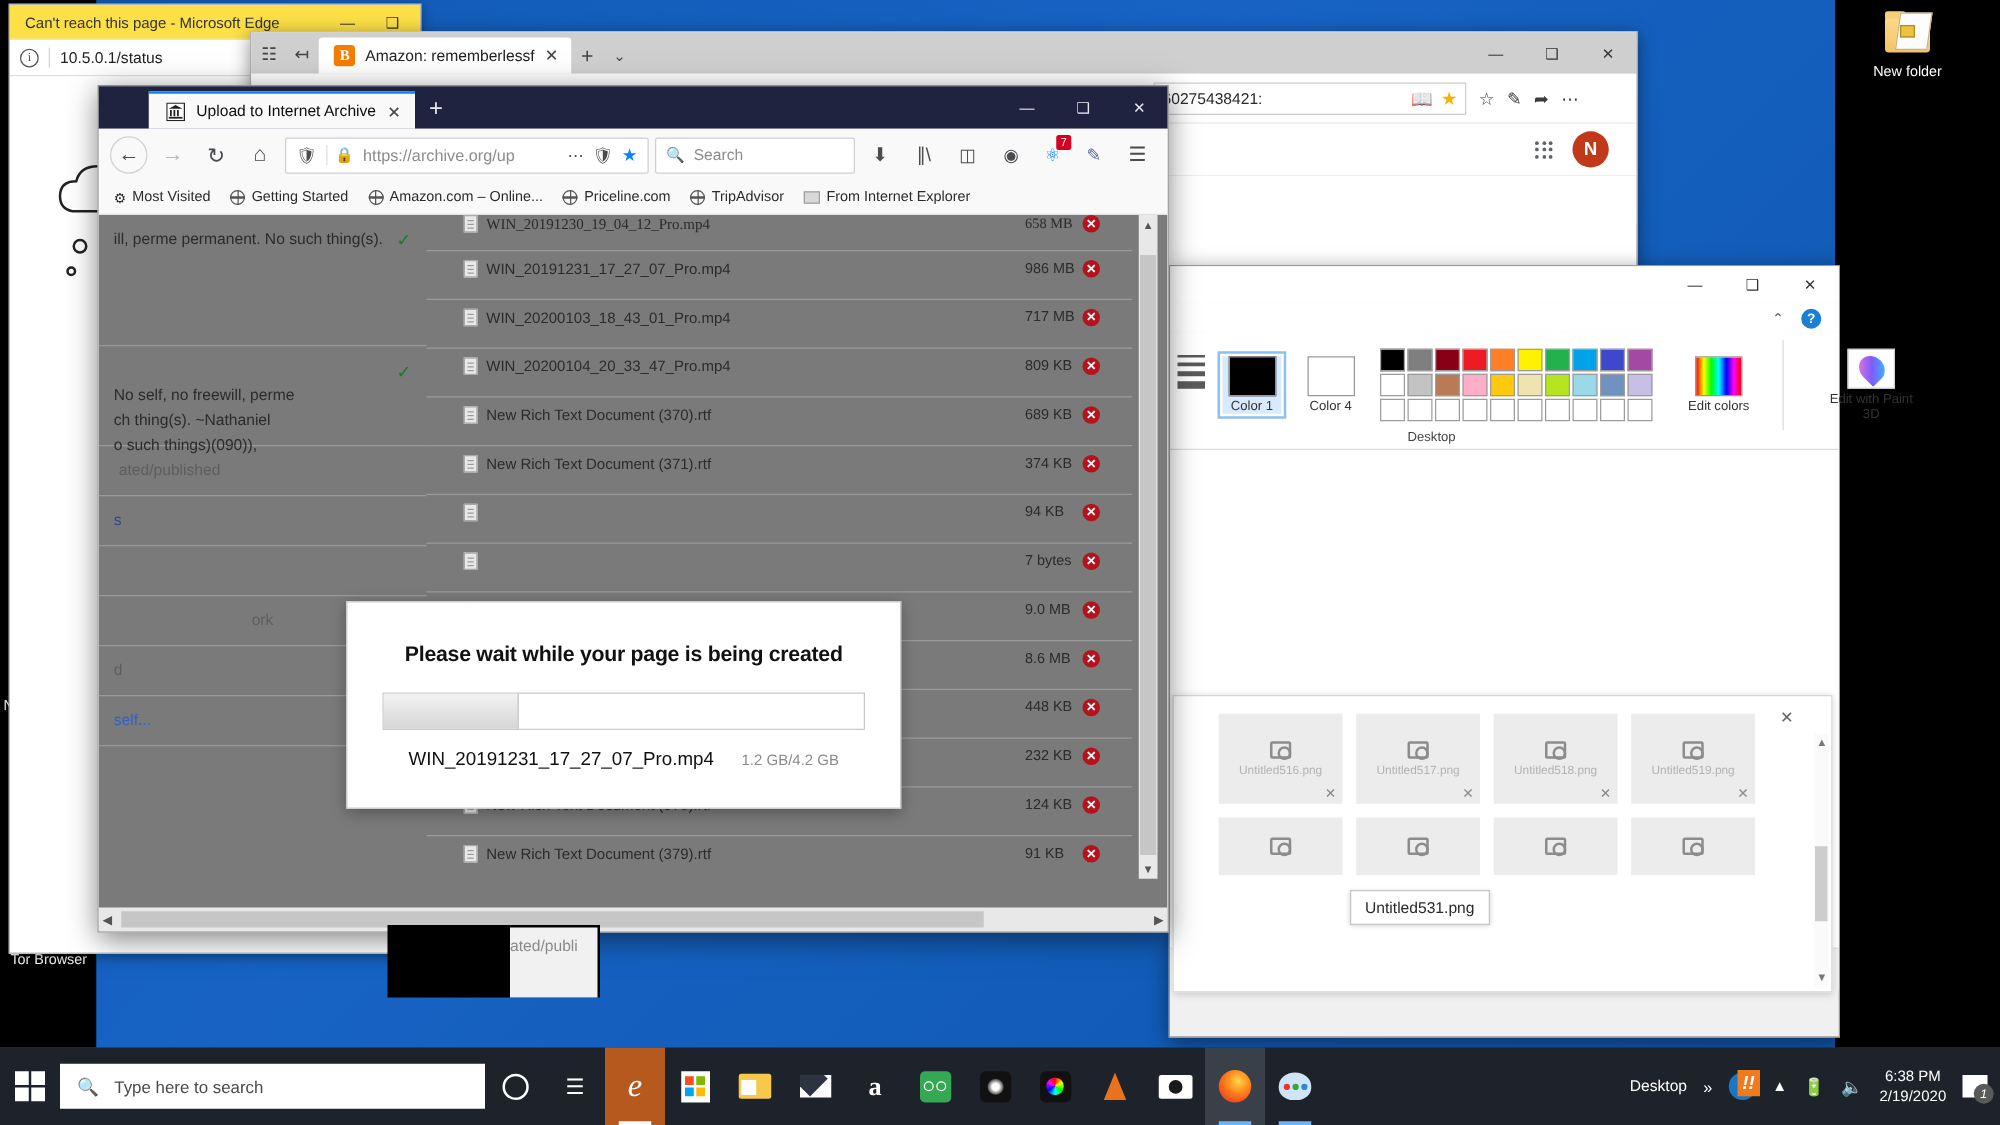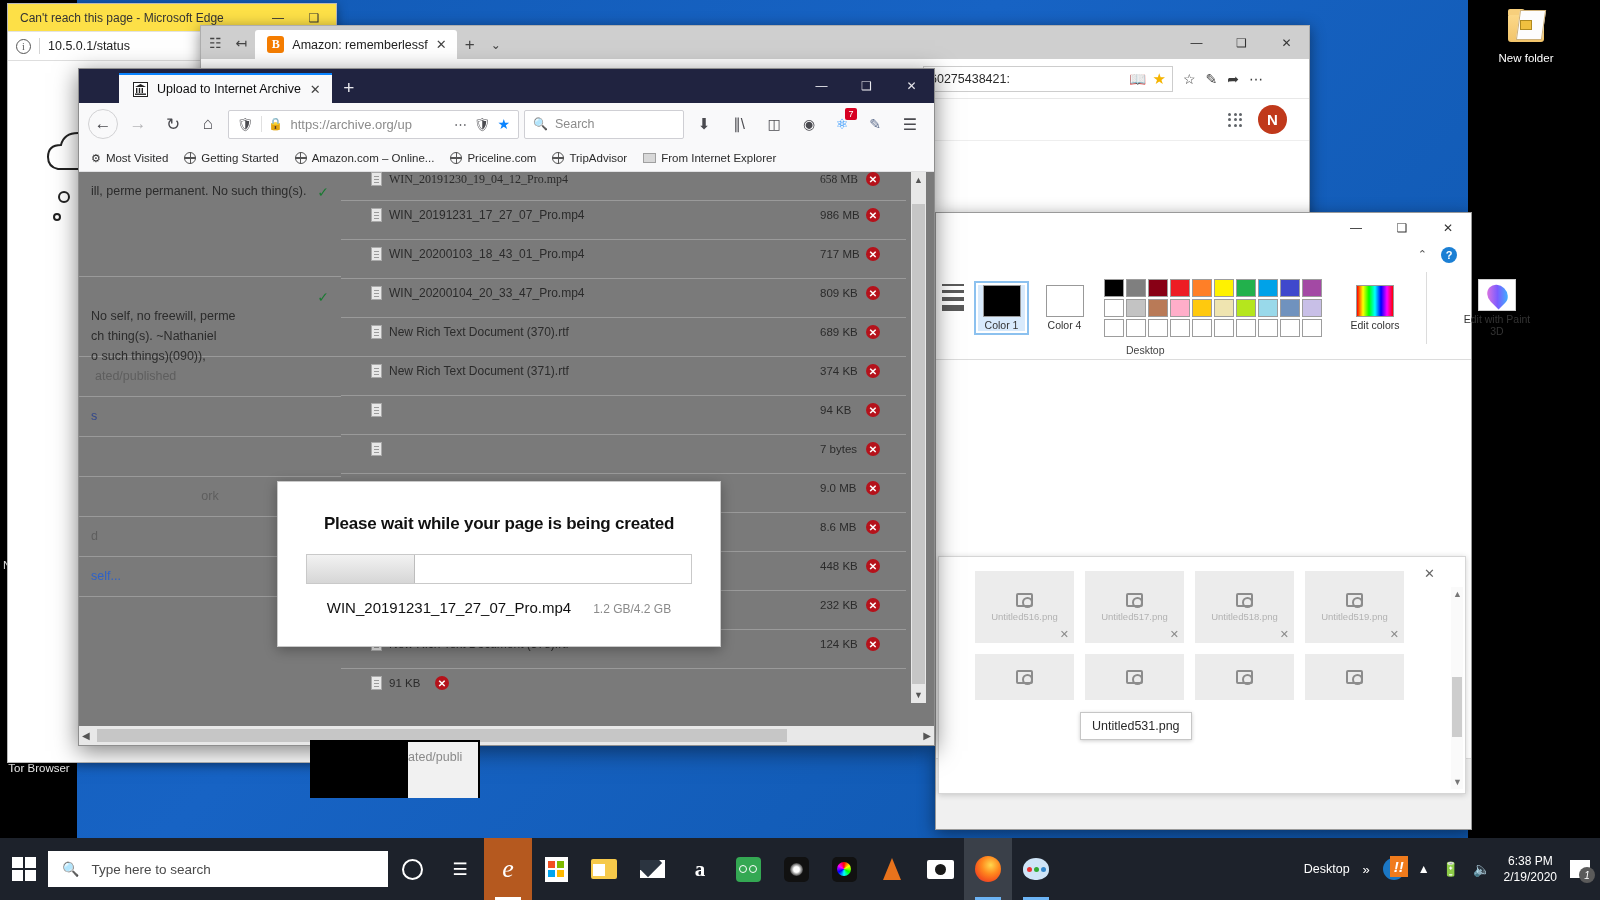--- a/index.html
+++ b/index.html
@@ -830,20 +830,21 @@
           <span class="ia-del">✕</span>
         </div>
         <div class="ia-row">
           <span class="doc-ico"></span>
           <span class="ia-name">New Rich Text Document (378).rtf</span>
           <span class="ia-size">124 KB</span>
           <span class="ia-del">✕</span>
         </div>
         <div class="ia-row">
           <span class="doc-ico"></span>
+          <span class="ia-name">New Rich Text Document (379).rtf</span>
           <span class="ia-size">91 KB</span>
           <span class="ia-del">✕</span>
         </div>
 
       </div>
 
       <div class="ia-vscroll">
         <span class="a" style="top:3px;">▲</span>
         <span class="t"></span>
         <span class="a" style="bottom:3px;">▼</span>

